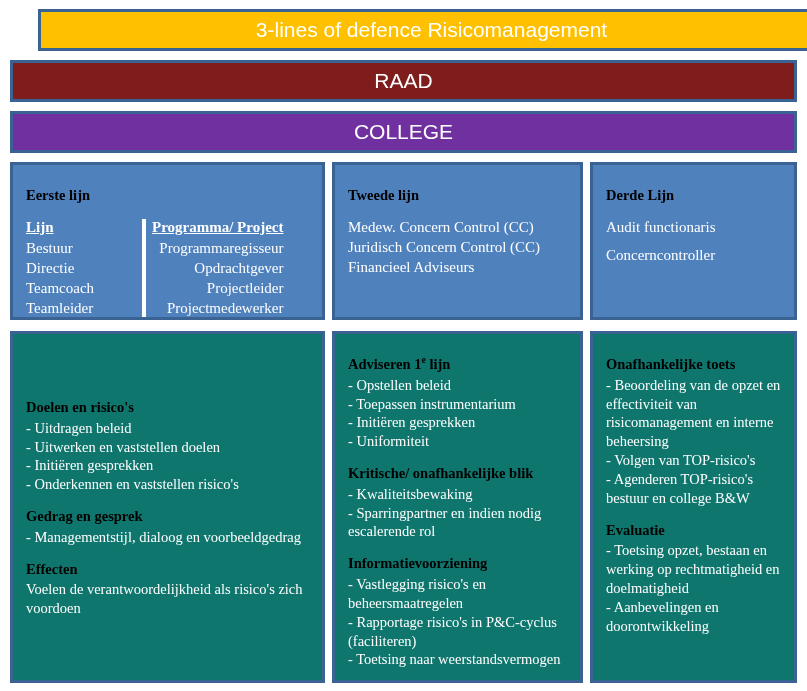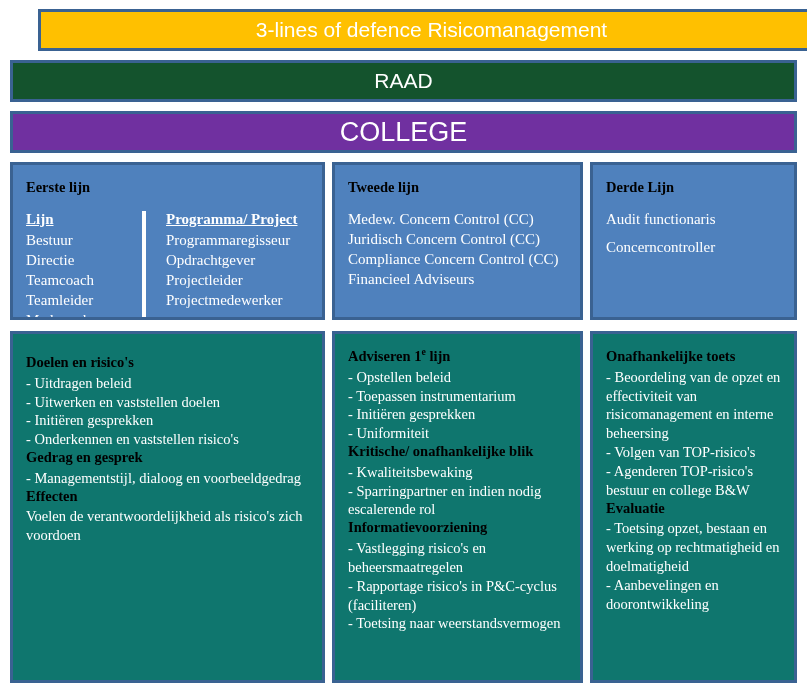--- a/index.html
+++ b/index.html
@@ -34,35 +34,35 @@
   .banner-title {
     background: #ffc000;
     left: 10px;
     top: 9px;
     width: 787px;
     height: 42px;
     font-size: 21px;
     margin-left: 28px;
   }
   .banner-raad {
-    background: #14532d;
+    background: #7f1d1d;
     left: 10px;
     top: 60px;
     width: 787px;
     height: 42px;
     font-size: 21px;
     border-width: 3px;
   }
   .banner-college {
     background: #7030a0;
     left: 10px;
     top: 111px;
     width: 787px;
     height: 42px;
-    font-size: 27px;
+    font-size: 21px;
     border-width: 3px;
   }
 
   
   .card {
     position: absolute;
     box-sizing: border-box;
     border: 3px solid #3a6292;
     padding: 14px 13px 10px 13px;
     overflow: hidden;
@@ -80,42 +80,42 @@
   .row-green { top: 331px; height: 352px; }
 
   .card-heading {
     font-family: "Liberation Serif", "DejaVu Serif", serif;
     font-weight: bold;
     color: #000000;
     font-size: 14.5px;
     margin: 0 0 2px 0;
     line-height: 1.22;
   }
-  .card-heading.spaced { }
-  .card-heading.first  { margin-top: 0; }
+  .card-heading.spaced { margin-top: 14px; }
+  .card-heading.first  { margin-top: 8px; }
 
   .card-line {
     color: #ffffff;
     font-size: 14.5px;
     line-height: 1.30;
     margin: 0;
     font-family: Liberation Serif, serif;
   }
   .card.blue .card-line { font-size: 15px; line-height: 1.34; }
 
   
   .twocol {
     display: flex;
     margin-top: 12px;
   }
   .twocol .sub {
     flex: 0 0 auto;
   }
   .twocol .sub-left  { width: 116px; }
-  .twocol .sub-right { padding-left: 20px; }
+  .twocol .sub-right { padding-left: 6px; text-align: right; }
   .divider {
     width: 4px;
     background: #ffffff;
     margin: 2px 0 2px 0;
     flex: 0 0 4px;
     align-self: stretch;
   }
   .sub-head {
     color: #ffffff;
     font-weight: bold;
@@ -165,33 +165,32 @@
         <div class="card-line">Projectmedewerker</div>
       </div>
     </div>
   </div>
 
   <div class="card blue col-2 row-blue">
     <div class="card-heading first">Tweede lijn</div>
     <div class="blue-spacer"></div>
     <div class="card-line">Medew. Concern Control (CC)</div>
     <div class="card-line">Juridisch Concern Control (CC)</div>
-    <div class="card-line">Compliance Concern Control (CC)</div>
     <div class="card-line">Financieel Adviseurs</div>
   </div>
 
   <div class="card blue col-3 row-blue">
     <div class="card-heading first">Derde Lijn</div>
     <div class="blue-spacer"></div>
     <div class="card-line">Audit functionaris</div>
     <div style="height:8px"></div>
     <div class="card-line">Concerncontroller</div>
   </div>
 
-  <div class="card green col-1 row-green" style="padding-top:20px">
+  <div class="card green col-1 row-green" style="padding-top:57px">
     <div class="card-heading first">Doelen en risico's</div>
     <div class="card-line">- Uitdragen beleid</div>
     <div class="card-line">- Uitwerken en vaststellen doelen</div>
     <div class="card-line">- Initiëren gesprekken</div>
     <div class="card-line">- Onderkennen en vaststellen risico's</div>
 
     <div class="card-heading spaced">Gedrag en gesprek</div>
     <div class="card-line">- Managementstijl, dialoog en voorbeeldgedrag</div>
 
     <div class="card-heading spaced">Effecten</div>

